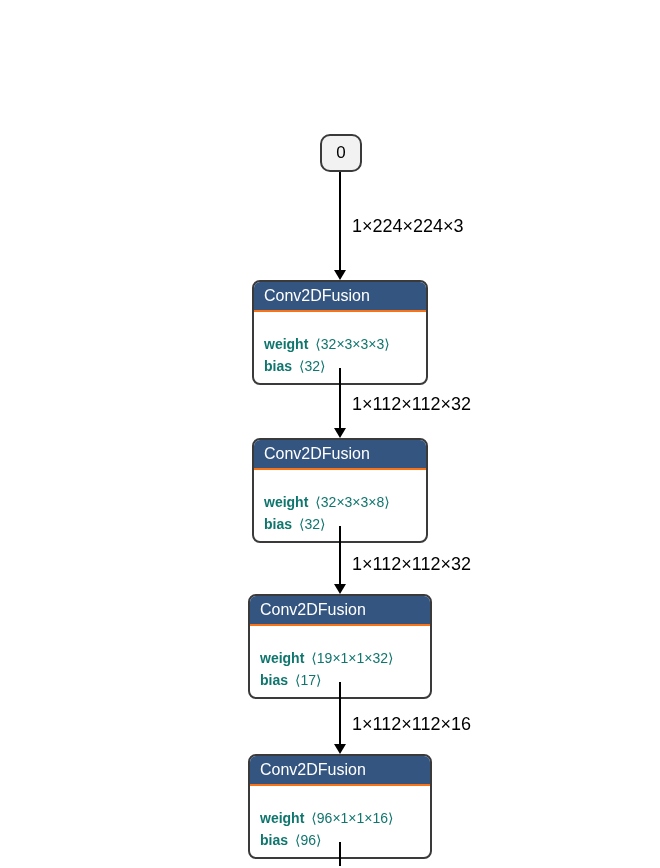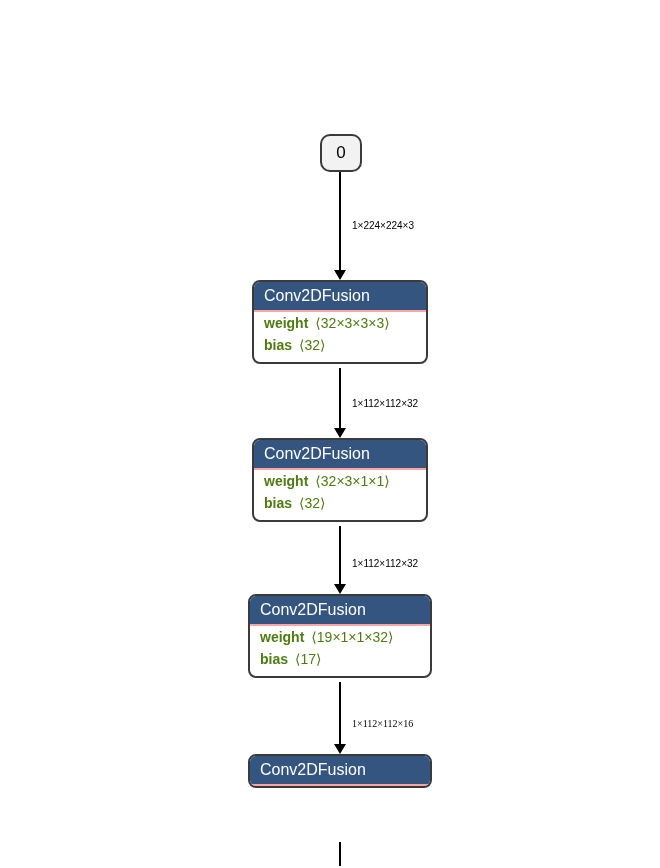--- a/index.html
+++ b/index.html
@@ -43,28 +43,28 @@
     overflow: hidden;
     cursor: pointer;
     box-shadow: 0 0 0 0 transparent;
   }
   .node-header {
     background: #335580;
     color: #ffffff;
     font-size: 16px;
     line-height: 20px;
     padding: 4px 10px;
-    border-bottom: 2px solid #fca5a5;
+    border-bottom: 2px solid #f97316;
     white-space: nowrap;
   }
   .node-body {
-    padding: 0 10px 6px 10px;
+    padding: 21px 10px 6px 10px;
     font-size: 14px;
     line-height: 22px;
-    color: #4d7c0f;
+    color: #0f766e;
     white-space: nowrap;
   }
   .attr-name {
     font-weight: bold;
     margin-right: 7px;
   }
   .attr-value {
     font-weight: normal;
   }
   
@@ -79,21 +79,21 @@
     left: 334px;
     width: 0;
     height: 0;
     border-left: 6px solid transparent;
     border-right: 6px solid transparent;
     border-top: 10px solid #000000;
   }
   .edge-label {
     position: absolute;
     left: 352px;
-    font-size: 10px;
+    font-size: 18px;
     line-height: 16px;
     color: #000000;
     white-space: nowrap;
   }
   .pos-n1 { left: 252px; top: 280px; width: 176px; }
   .pos-n2 { left: 252px; top: 438px; width: 176px; }
   .pos-n3 { left: 248px; top: 594px; width: 184px; }
   .pos-n4 { left: 248px; top: 754px; width: 184px; }
 </style>
 </head>
@@ -126,21 +126,21 @@
   <div class="edge-line" style="top:368px; height:61px;"></div>
   <div class="arrowhead" style="top:428px;"></div>
   <div class="edge-label" style="top:396px;">1×112×112×32</div>
 
   <div class="node pos-n2">
     <div class="node-header">
       <span>Conv2DFusion</span>
     </div>
     <div class="node-body">
       <div>
-        <span class="attr-name">weight</span><span class="attr-value">⟨32×3×1×1⟩</span>
+        <span class="attr-name">weight</span><span class="attr-value">⟨32×3×3×8⟩</span>
       </div>
       <div>
         <span class="attr-name">bias</span><span class="attr-value">⟨32⟩</span>
       </div>
     </div>
   </div>
 
   <div class="edge-line" style="top:526px; height:59px;"></div>
   <div class="arrowhead" style="top:584px;"></div>
   <div class="edge-label" style="top:556px;">1×112×112×32</div>
@@ -154,23 +154,31 @@
         <span class="attr-name">weight</span><span class="attr-value">⟨19×1×1×32⟩</span>
       </div>
       <div>
         <span class="attr-name">bias</span><span class="attr-value">⟨17⟩</span>
       </div>
     </div>
   </div>
 
   <div class="edge-line" style="top:682px; height:63px;"></div>
   <div class="arrowhead" style="top:744px;"></div>
-  <div class="edge-label" style="top:716px;font-family:Liberation Serif, serif;">1×112×112×16</div>
+  <div class="edge-label" style="top:716px;">1×112×112×16</div>
 
   <div class="node pos-n4">
     <div class="node-header">
       <span>Conv2DFusion</span>
+    </div>
+    <div class="node-body">
+      <div>
+        <span class="attr-name">weight</span><span class="attr-value">⟨96×1×1×16⟩</span>
+      </div>
+      <div>
+        <span class="attr-name">bias</span><span class="attr-value">⟨96⟩</span>
+      </div>
     </div>
   </div>
 
   <div class="edge-line" style="top:842px; height:24px;"></div>
 
 </div>
 
 </body></html>

